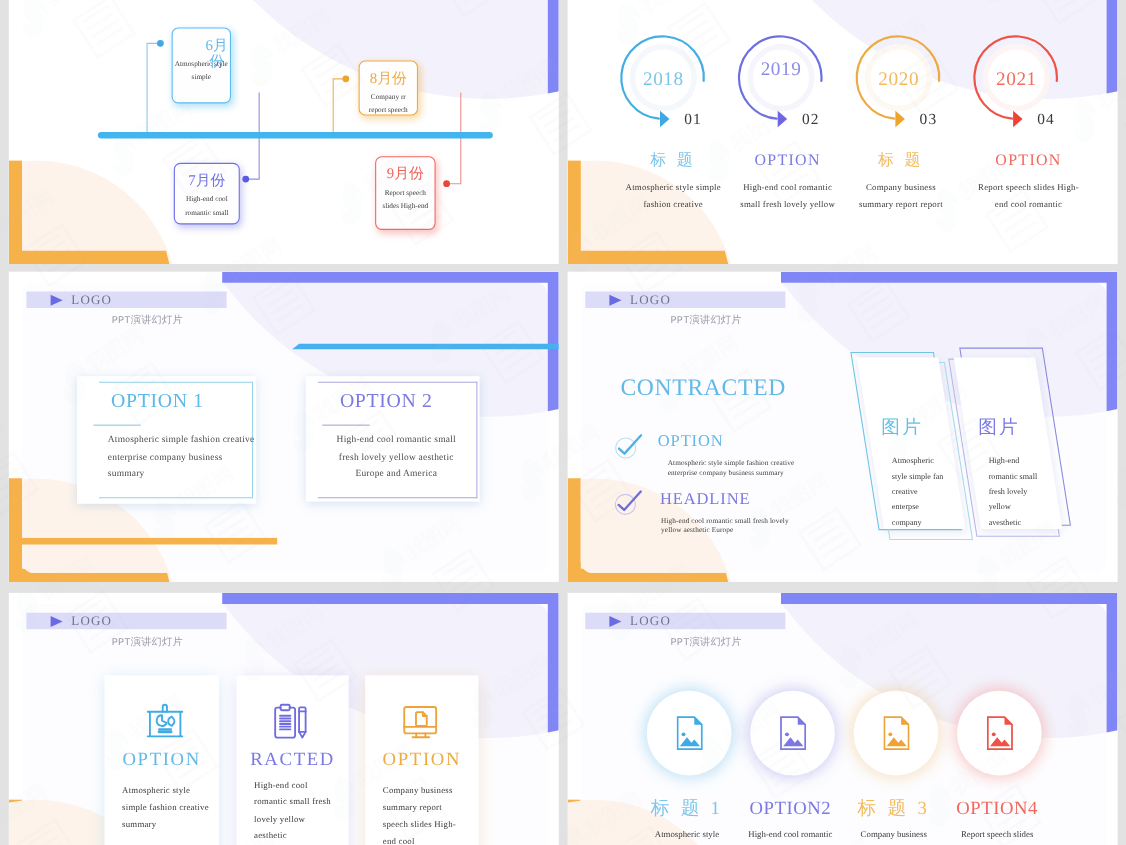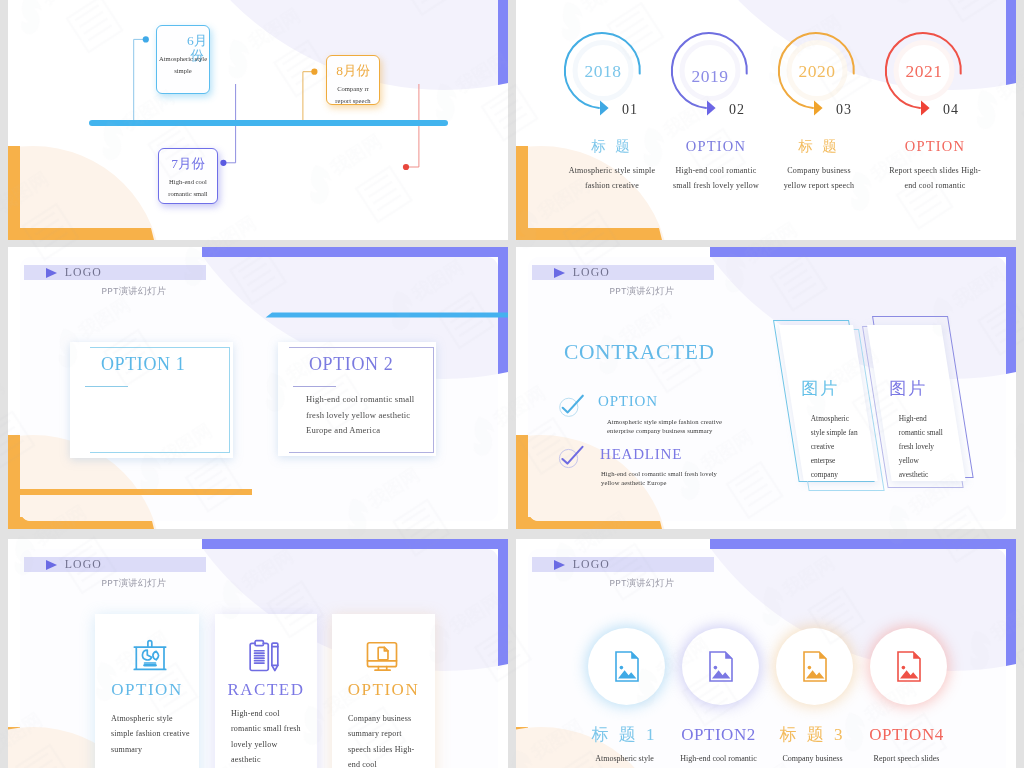--- a/index.html
+++ b/index.html
@@ -111,20 +111,27 @@
         <div>report speech</div>
       </div>
     </div>
     <div class="tl-card c-purple" style="left:150px;top:190px;width:60px;height:56px;">
       <div class="tl-m">7月份</div>
       <div class="tl-t">
         <div>High-end cool</div>
         <div>romantic small</div>
       </div>
     </div>
+    <div class="tl-card c-red" style="left:333px;top:184px;width:55px;height:67px;">
+      <div class="tl-m">9月份</div>
+      <div class="tl-t">
+        <div>Report speech</div>
+        <div>slides High-end</div>
+      </div>
+    </div>
   </div>
   <div class="slide" id="s2">
     <svg class="bg" viewBox="0 0 500 282">
       <defs>
           <clipPath id="cc2">
             <rect x="0" y="0" width="500" height="282"></rect>
           </clipPath>
         </defs>
       <g clip-path="url(#cc2)">
         <circle cx="435.8" cy="-166.9" r="298.8" fill="#f3f2fc"></circle>
@@ -151,21 +158,21 @@
         <path d="M36.7 3 A37.5 37.5 0 1 0 -4 37.3" fill="none" stroke="#f0a93d" stroke-width="2" stroke-linecap="round"></path>
         <path d="M-3 30 L5.6 37.5 L-3 45 Z" fill="#f0a32b"></path>
       </g>
       <g transform="translate(408,112.6)">
         <circle cx="0" cy="0" r="28" fill="#fff" stroke="#fdf5f4" stroke-width="5"></circle>
         <path d="M36.7 3 A37.5 37.5 0 1 0 -4 37.3" fill="none" stroke="#ef5247" stroke-width="2" stroke-linecap="round"></path>
         <path d="M-3 30 L5.6 37.5 L-3 45 Z" fill="#ef4337"></path>
       </g>
     </svg>
     <div class="yr" style="left:57px;top:103px;color:#7cc6ea;">2018</div>
-    <div class="yr" style="left:164px;top:108px;color:#8c8ce6;">2019</div>
+    <div class="yr" style="left:164px;top:94px;color:#8c8ce6;">2019</div>
     <div class="yr" style="left:271px;top:103px;color:#f3bb5d;">2020</div>
     <div class="yr" style="left:378px;top:103px;color:#f36d60;">2021</div>
     <div class="num" style="left:106px;top:144px;">01</div>
     <div class="num" style="left:213px;top:144px;">02</div>
     <div class="num" style="left:320px;top:144px;">03</div>
     <div class="num" style="left:427px;top:144px;">04</div>
     <div class="s2col" style="left:36px;">
       <div class="s2t" style="color:#7cc6ea;letter-spacing:3px;">标 题</div>
       <div class="s2b">
         <div>Atmospheric style simple</div>
@@ -176,21 +183,21 @@
       <div class="s2t" style="color:#7b7bdf;">OPTION</div>
       <div class="s2b">
         <div>High-end cool romantic</div>
         <div>small fresh lovely yellow</div>
       </div>
     </div>
     <div class="s2col" style="left:243px;">
       <div class="s2t" style="color:#f3bb5d;letter-spacing:3px;">标 题</div>
       <div class="s2b">
         <div>Company business</div>
-        <div>yellow report speech</div>
+        <div>summary report report</div>
       </div>
     </div>
     <div class="s2col" style="left:359px;">
       <div class="s2t" style="color:#f2665c;">OPTION</div>
       <div class="s2b">
         <div>Report speech slides High-</div>
         <div>end cool romantic</div>
       </div>
     </div>
   </div>
@@ -225,22 +232,27 @@
     </svg>
     <div class="hdr">
       <span class="tri"></span>
       <span class="logo">LOGO</span>
       <span class="ppt">PPT演讲幻灯片</span>
     </div>
     <div class="opt-card" style="left:62px;top:95px;width:163px;height:116px;">
       <div class="opt-frame" style="left:20px;top:5px;width:139px;height:104px;border-color:#9ad6ef;"></div>
       <div class="opt-title" style="left:31px;top:12px;color:#5bb8e8;">OPTION 1</div>
       <div class="opt-rule" style="left:15px;top:44px;width:43px;background:#8ccbe8;"></div>
-    </div>
-    <div class="opt-card" style="left:270px;top:95px;width:158px;height:114px;">
+      <div class="opt-body" style="left:28px;top:50px;">
+        <div>Atmospheric simple fashion creative</div>
+        <div>enterprise company business</div>
+        <div>summary</div>
+      </div>
+    </div>
+    <div class="opt-card" style="left:270px;top:95px;width:158px;height:114px;text-align:center;">
       <div class="opt-frame" style="left:11px;top:5px;width:144px;height:104px;border-color:#b0b0e0;"></div>
       <div class="opt-title" style="left:31px;top:12px;color:#7a7ae0;">OPTION 2</div>
       <div class="opt-rule" style="left:15px;top:44px;width:43px;background:#a7a7dd;"></div>
       <div class="opt-body" style="left:28px;top:50px;">
         <div>High-end cool romantic small</div>
         <div>fresh lovely yellow aesthetic</div>
         <div>Europe and America</div>
       </div>
     </div>
   </div>

